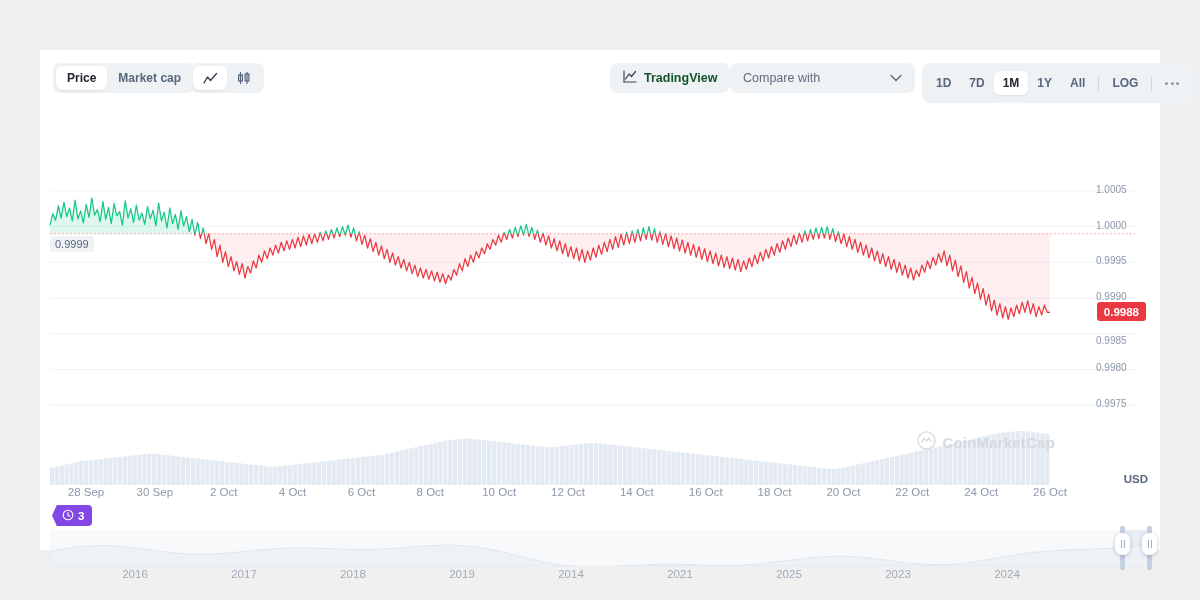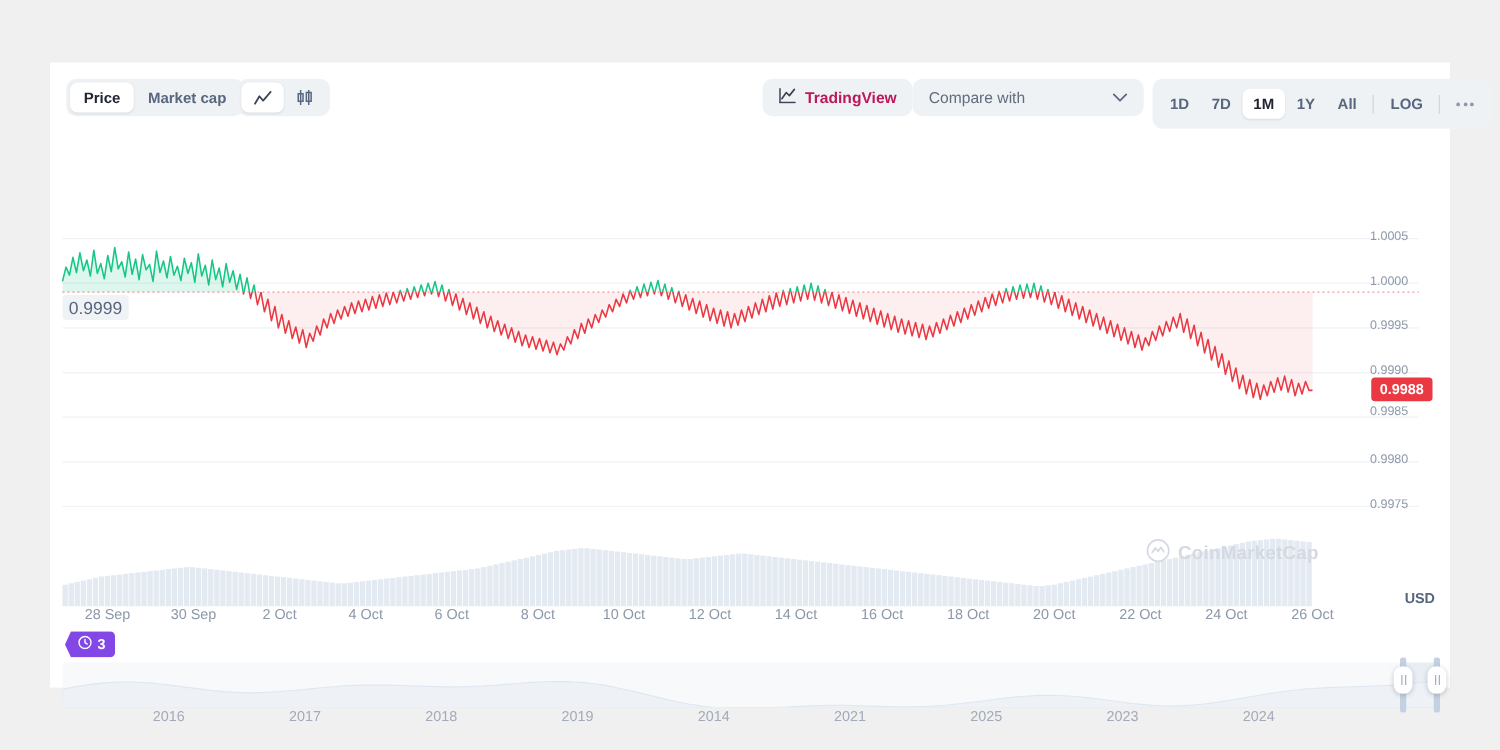--- a/index.html
+++ b/index.html
@@ -55,21 +55,21 @@
     border-radius: 6px;
     cursor: pointer;
   }
   .icon-btn.active { background:#fff; box-shadow:0 1px 2px rgba(0,0,0,.08); }
 
   #tv-btn {
     position: absolute; left: 570px; top: 13px;
     height: 30px; display: flex; align-items: center; gap: 7px;
     padding: 0 13px;
     background: #eff2f5; border-radius: 8px;
-    font-size: 12.5px; font-weight: 600; color: #be185d;
+    font-size: 12.5px; font-weight: 600; color: #14532d;
     cursor: pointer;
   }
   #compare {
     position: absolute; left: 690px; top: 13px;
     width: 185px; height: 30px;
     background: #eff2f5; border-radius: 8px;
     display: flex; align-items: center; justify-content: space-between;
     padding: 0 13px;
     font-size: 12.5px; color: #626c7d;
     cursor: pointer;
@@ -117,21 +117,21 @@
     font-weight: 700;
     border-radius: 3px;
     display: flex; align-items: center; justify-content: center;
     padding: 3px 7px;
   }
   #base-label {
     position: absolute;
     left: 10px;
     background: rgba(239,242,245,.92);
     color: #58667e;
-    font-size: 14px;
+    font-size: 11px;
     border-radius: 3px;
     padding: 2px 5px;
   }
   #watermark {
     position: absolute; right: 105px; top: 318px;
     display: flex; align-items: center; gap: 6px;
     color: #d5dae2; font-size: 15px; font-weight: 600;
     letter-spacing: .2px;
   }
   #events-badge {
@@ -533,21 +533,21 @@
           <polyline points="803.87,120.71 803.87,120.71 803.87,120.71" fill="none" stroke="#16c784" stroke-width="1.25" stroke-linejoin="round"></polyline>
           <polyline points="803.87,120.71 806.66,133.57 809.44,123.57 812.23,136.43 815.01,126.43 817.80,139.29 820.58,129.29 823.37,142.14 826.16,132.14 828.94,145.00 831.73,135.00 834.51,147.86 837.30,137.86 840.08,150.71 842.87,140.71 845.65,153.57 848.44,143.57 851.23,156.43 854.01,146.43 856.80,159.29 859.58,149.29 862.37,162.14 865.15,152.14 867.94,165.00 870.72,155.00 873.51,167.14 876.30,157.14 879.08,163.57 881.87,152.14 884.65,159.29 887.44,147.86 890.22,155.71 893.01,144.29 895.79,152.14 898.58,140.71 901.36,149.29 904.15,137.86 906.94,152.86 909.72,142.14 912.51,157.86 915.29,147.14 918.08,163.57 920.86,152.86 923.65,169.29 926.43,158.57 929.22,175.00 932.01,164.29 934.79,180.71 937.58,170.00 940.36,186.43 943.15,175.71 945.93,192.14 948.72,181.43 951.50,197.86 954.29,187.14 957.08,202.14 959.86,190.71 962.65,205.00 965.43,193.57 968.22,206.43 971.00,195.00 973.79,203.57 976.57,192.14 979.36,200.71 982.14,189.29 984.93,199.29 987.72,187.86 990.50,200.71 993.29,190.71 996.07,203.57 998.86,193.57 1001.64,202.14 1004.43,192.14 1007.21,199.29 1010.00,199.29" fill="none" stroke="#ea3943" stroke-width="1.25" stroke-linejoin="round"></polyline>
         </g>
     </svg>
 
     <div id="yticks">
         <div class="ytick" style="top: 70.8571px;">1.0005</div>
         <div class="ytick" style="top: 106.571px;">1.0000</div>
         <div class="ytick" style="top: 142.286px;">0.9995</div>
         <div class="ytick" style="top: 178px;">0.9990</div>
-        <div class="ytick" style="top: 211px;">0.9985</div>
+        <div class="ytick" style="top: 222px;">0.9985</div>
         <div class="ytick" style="top: 249.429px;">0.9980</div>
         <div class="ytick" style="top: 285.143px;">0.9975</div>
       </div>
     <div id="xticks">
         <div class="xtick" style="left: 46px; top: 373px;">28 Sep</div>
         <div class="xtick" style="left: 114.857px; top: 373px;">30 Sep</div>
         <div class="xtick" style="left: 183.714px; top: 373px;">2 Oct</div>
         <div class="xtick" style="left: 252.571px; top: 373px;">4 Oct</div>
         <div class="xtick" style="left: 321.429px; top: 373px;">6 Oct</div>
         <div class="xtick" style="left: 390.286px; top: 373px;">8 Oct</div>

